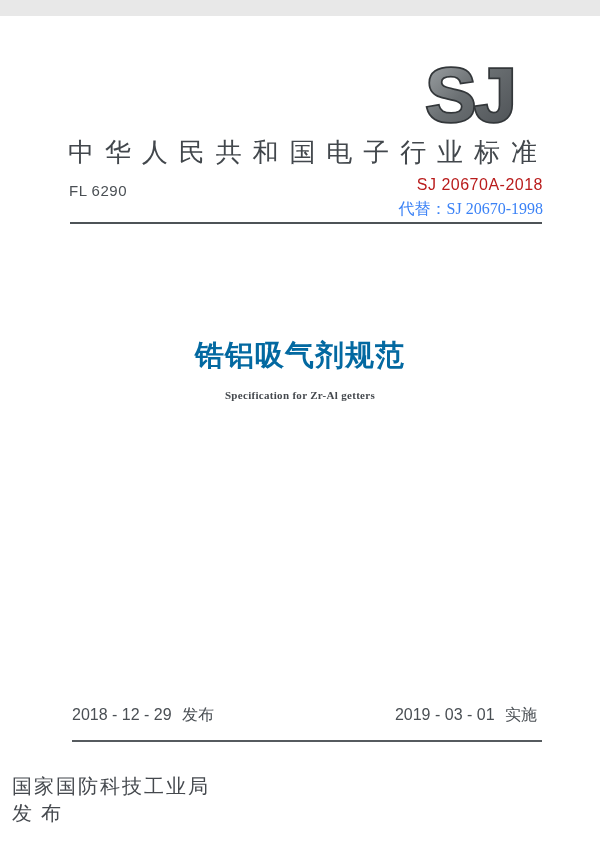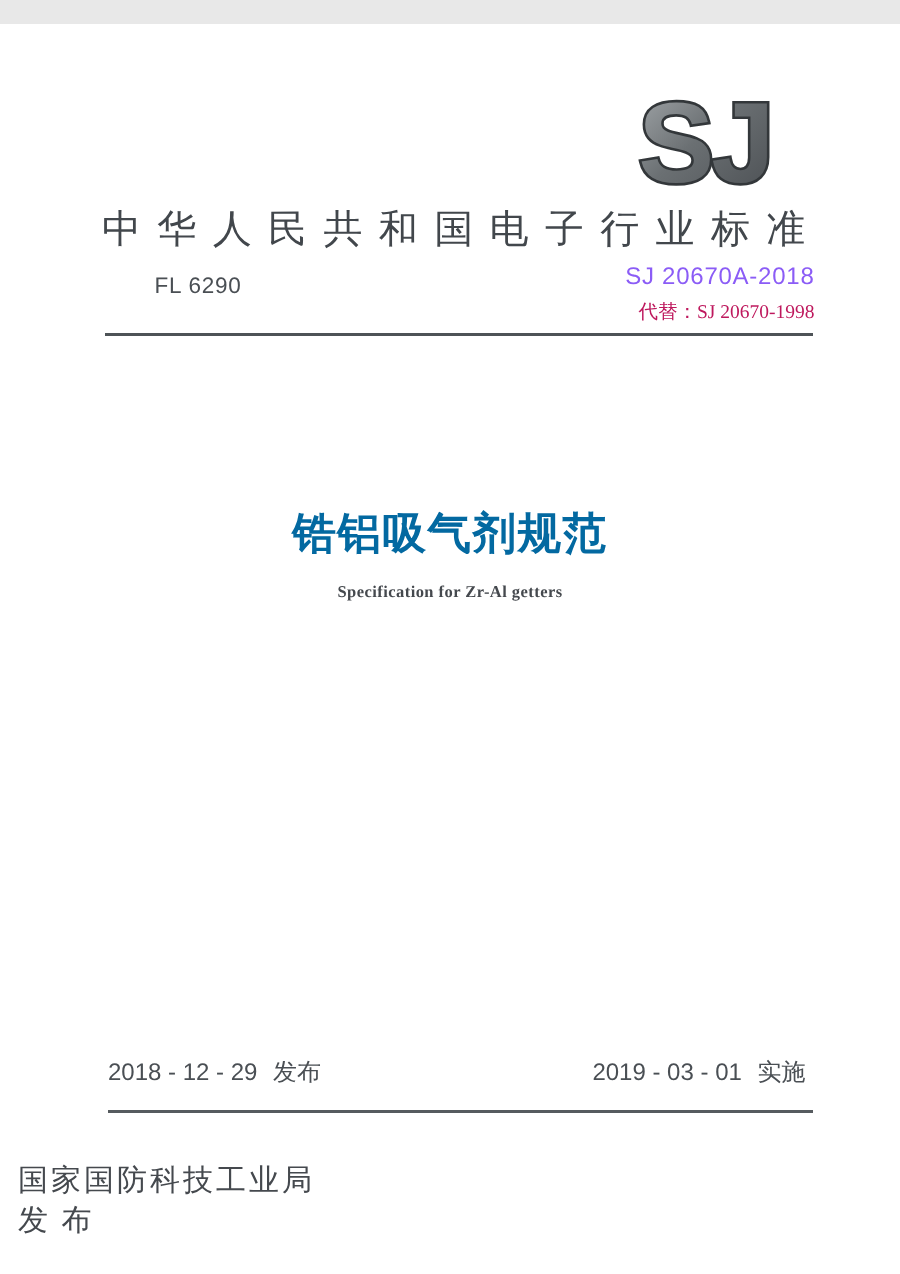--- a/index.html
+++ b/index.html
@@ -14,28 +14,28 @@
   }
   
   .logo{position:absolute;left:421px;top:46px;width:98px;height:68px;}
   
   .std-name{
     position:absolute;left:68px;top:119px;width:469px;
     font-size:26px;font-weight:500;color:#42474c;
   }
   .char-spread{display:flex;justify-content:space-between;}
   .fl-code{
-    position:absolute;left:103px;top:166px;
+    position:absolute;left:69px;top:166px;
     font-size:15px;letter-spacing:0.5px;color:#4a4f54;
   }
   .right-codes{position:absolute;right:57px;top:160px;text-align:right;}
-  .std-number{font-size:16px;letter-spacing:0.5px;color:#8b5cf6;font-weight:500;}
+  .std-number{font-size:16px;letter-spacing:0.5px;color:#b91c1c;font-weight:500;}
   .replaces{
     margin-top:5px;font-family:"Liberation Serif",serif;
-    font-size:13px;color:#be185d;
+    font-size:16px;color:#3b82f6;
   }
   .rule{position:absolute;background:#4e5357;}
   .rule-top{left:70px;top:206px;width:472px;height:2px;}
   .rule-bottom{left:72px;top:724px;width:470px;height:1.6px;background:#565b5f;}
   .title-cn{
     position:absolute;left:0;top:320px;width:100%;
     text-align:center;font-size:29px;font-weight:600;
     letter-spacing:1px;color:#0369a1;
   }
   .title-en{

